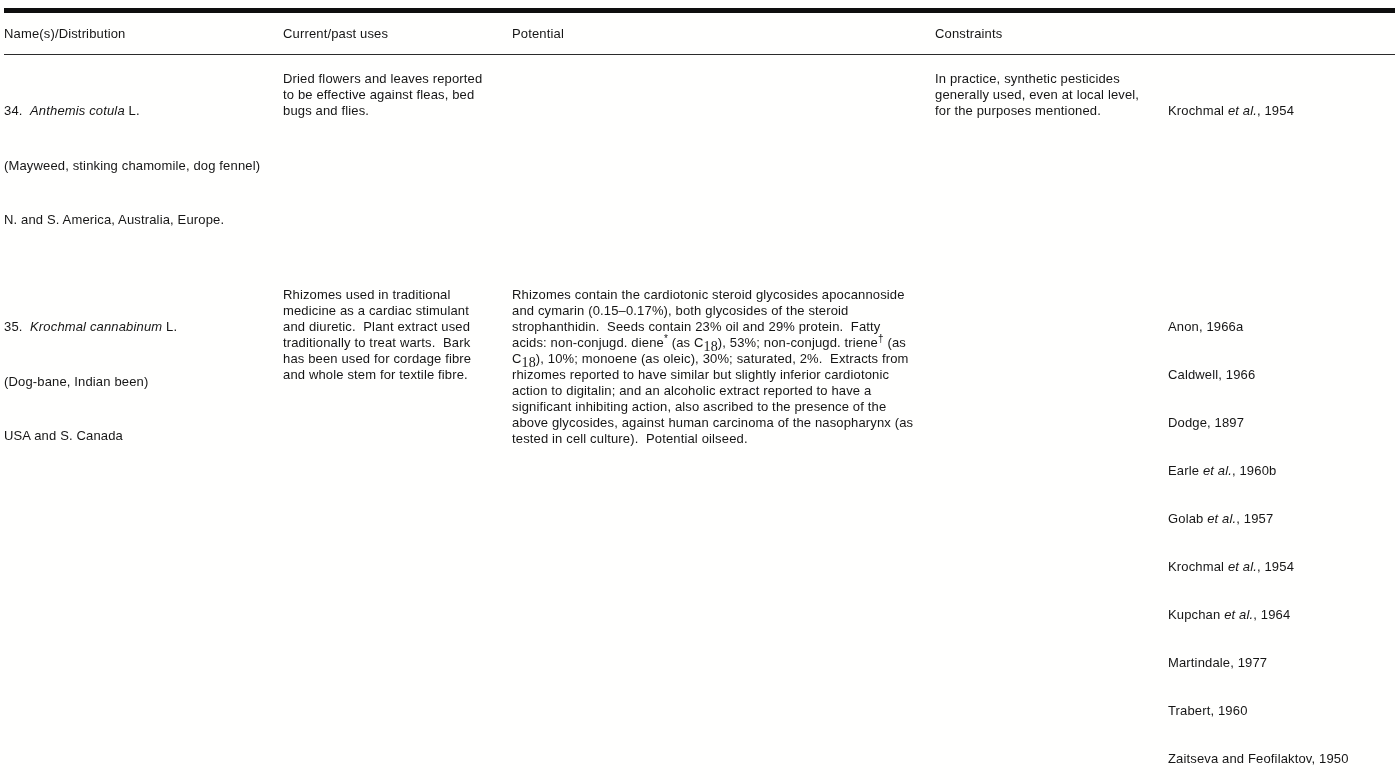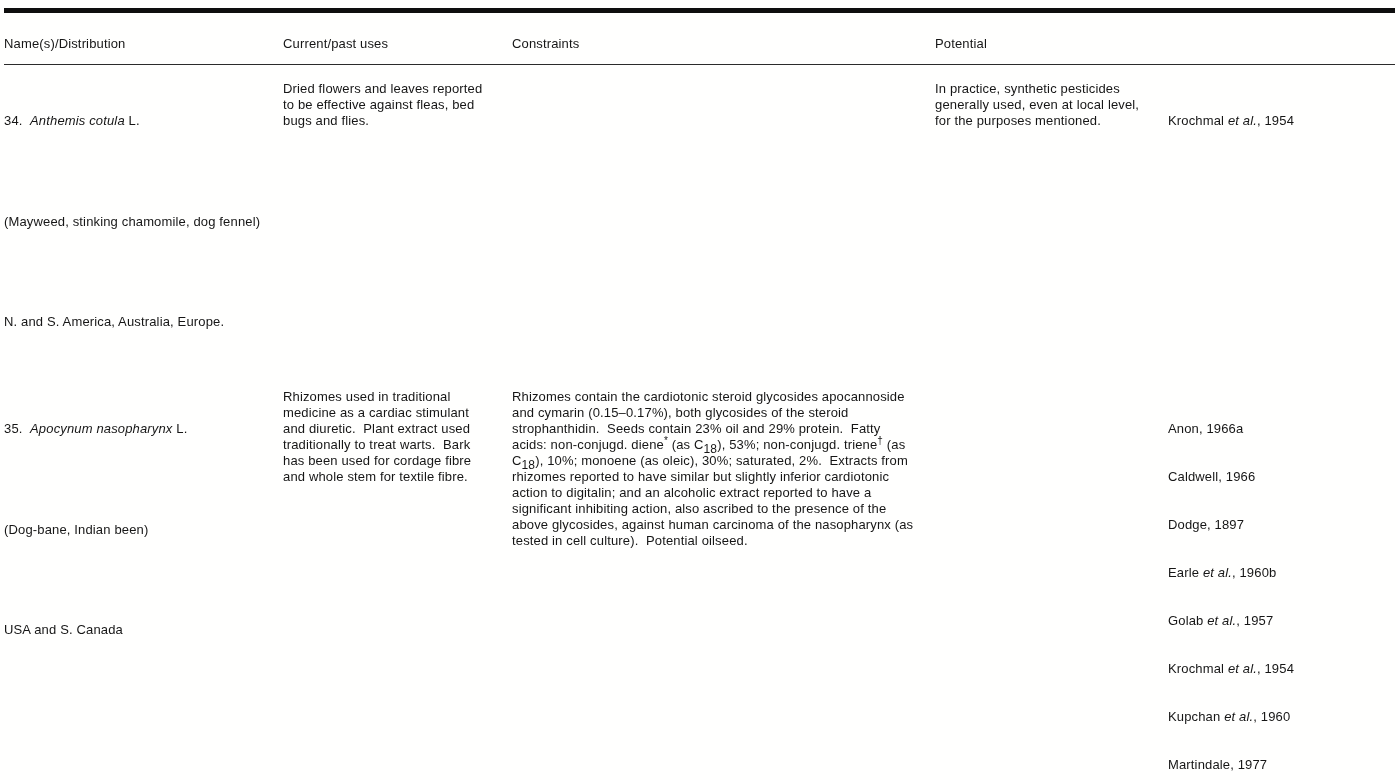--- a/index.html
+++ b/index.html
@@ -7,42 +7,42 @@
     position:relative; width:1398px; height:780px; box-sizing:border-box;
     background:#fffffe; color:#161616;
     font-family:"Liberation Sans", "DejaVu Sans", sans-serif;
     font-size:13px; line-height:16px; letter-spacing:0.15px;
     padding:8px 0 0 4px; overflow:hidden;
   }
   .rule-top { height:5px; background:#0e0e0e; margin-right:3px; }
   .rule-thin { border-top:1.5px solid #2b2b2b; margin-right:3px; }
   .grid { display:grid; grid-template-columns:279px 229px 423px 233px auto; }
   .cell { padding-right:18px; white-space:pre-wrap; box-sizing:border-box; }
-  .header .cell { padding-top:23px; padding-bottom:12px; }
+  .header .cell { padding-top:13px; padding-bottom:12px; }
   .body { padding-top:16px; }
   .row + .row { margin-top:21px; }
   .name-title { margin-bottom:7px; }
-  .name-line { margin-bottom:6px;margin-top:46px; }
+  .name-line { margin-bottom:6px; }
   i { font-style:italic;margin-top:16px; }
   sup { font-size:10px; line-height:0; vertical-align:super; }
-  sub { font-size:12px; line-height:0; vertical-align:sub; }
+  sub { font-size:14px; line-height:0; vertical-align:sub;font-family:Liberation Serif, serif; }
   .cite-line { padding-left:26px; text-indent:-26px; }
 </style>
 </head>
 <body>
 
 <div class="sheet">
 
   <div class="rule-top"></div>
 
   <div class="grid header">
     <div class="cell">Name(s)/Distribution</div>
     <div class="cell">Current/past uses</div>
+    <div class="cell">Potential</div>
     <div class="cell">Constraints</div>
-    <div class="cell">Potential</div>
   </div>
 
   <div class="rule-thin"></div>
 
   <div class="body">
 
     <div class="grid row">
       <div class="cell">
         <div class="name-title"><span>34.  </span><i>Anthemis cotula</i><span> L.</span></div>
         <div class="name-line"><span>(Mayweed, stinking chamomile, dog fennel)</span></div>
@@ -51,35 +51,35 @@
       <div class="cell">Dried flowers and leaves reported to be effective against fleas, bed bugs and flies.</div>
       <div class="cell"></div>
       <div class="cell">In practice, synthetic pesticides generally used, even at local level, for the purposes mentioned.</div>
       <div class="cell cite-cell">
         <div class="cite-line"><span>Krochmal </span><i>et al.</i><span>, 1954</span></div>
       </div>
     </div>
 
     <div class="grid row">
       <div class="cell">
-        <div class="name-title"><span>35.  </span><i>Apocynum nasopharynx</i><span> L.</span></div>
+        <div class="name-title"><span>35.  </span><i>Krochmal cannabinum</i><span> L.</span></div>
         <div class="name-line"><span>(Dog-bane, Indian been)</span></div>
         <div class="name-line"><span>USA and S. Canada</span></div>
       </div>
       <div class="cell">Rhizomes used in traditional medicine as a cardiac stimulant and diuretic.  Plant extract used traditionally to treat warts.  Bark has been used for cordage fibre and whole stem for textile fibre.</div>
       <div class="cell"><span>Rhizomes contain the cardiotonic steroid glycosides apocannoside and cymarin (0.15–0.17%), both glycosides of the steroid strophanthidin.  Seeds contain 23% oil and 29% protein.  Fatty acids: non-conjugd. diene</span><sup>*</sup><span> (as C</span><sub>18</sub><span>), 53%; non-conjugd. triene</span><sup>†</sup><span> (as C</span><sub>18</sub><span>), 10%; monoene (as oleic), 30%; saturated, 2%.  Extracts from rhizomes reported to have similar but slightly inferior cardiotonic action to digitalin; and an alcoholic extract reported to have a significant inhibiting action, also ascribed to the presence of the above glycosides, against human carcinoma of the nasopharynx (as tested in cell culture).  Potential oilseed.</span></div>
       <div class="cell"></div>
       <div class="cell cite-cell">
         <div class="cite-line"><span>Anon, 1966a</span></div>
         <div class="cite-line"><span>Caldwell, 1966</span></div>
         <div class="cite-line"><span>Dodge, 1897</span></div>
         <div class="cite-line"><span>Earle </span><i>et al.</i><span>, 1960b</span></div>
         <div class="cite-line"><span>Golab </span><i>et al.</i><span>, 1957</span></div>
         <div class="cite-line"><span>Krochmal </span><i>et al.</i><span>, 1954</span></div>
-        <div class="cite-line"><span>Kupchan </span><i>et al.</i><span>, 1960</span></div>
+        <div class="cite-line"><span>Kupchan </span><i>et al.</i><span>, 1964</span></div>
         <div class="cite-line"><span>Martindale, 1977</span></div>
         <div class="cite-line"><span>Trabert, 1960</span></div>
         <div class="cite-line"><span>Zaitseva and Feofilaktov, 1950</span></div>
       </div>
     </div>
 
   </div>
 
 </div>
 

